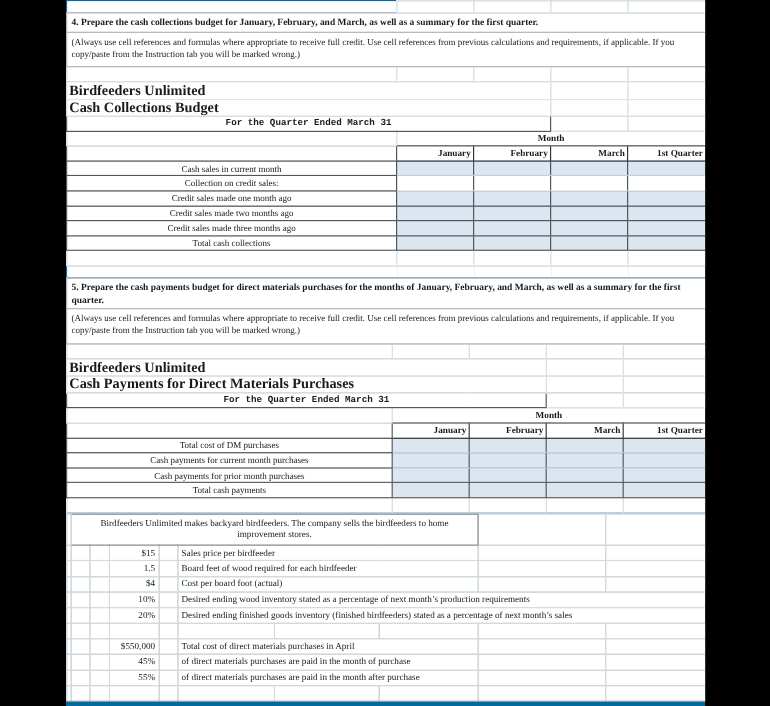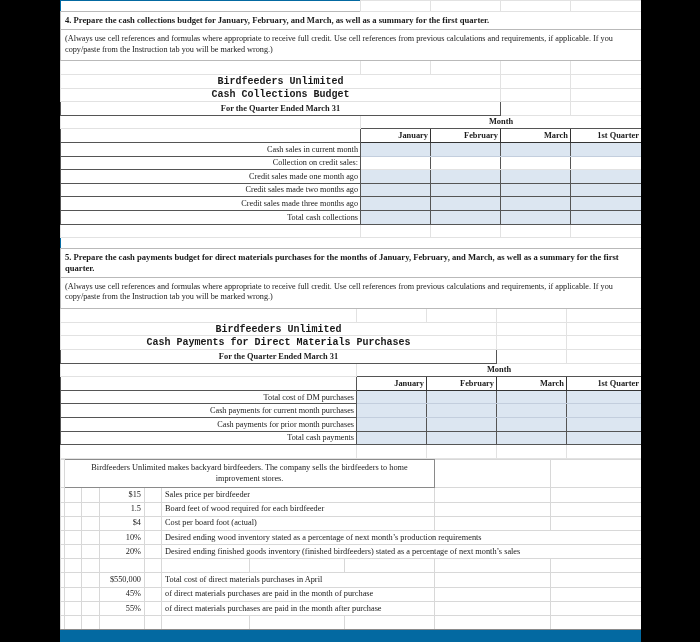--- a/index.html
+++ b/index.html
@@ -37,37 +37,37 @@
     height:auto;
   }
   .qnote td{
     font-size:8.2px;line-height:1.32;
     padding:4px 4px 5px 4px;
     border:0.8px solid #b9b9b9;
     height:auto;
   }
   
   .ttl td{
-    font-weight:bold;text-align:center;font-size:10px;
+    font-weight:bold;text-align:left;font-size:13px;
     border:0.6px solid #e2e2e2;
-    font-family:Liberation Mono, monospace;
   }
   .ttl-strong td{
     font-weight:bold;text-align:center;font-size:8.4px;
     border:1px solid #555;
+    font-family:Liberation Mono, monospace;
   }
   .month td{
     font-weight:bold;text-align:center;font-size:8.4px;
     border:0.8px solid #555;
   }
   .colhead td{
     font-weight:bold;text-align:right;font-size:8.4px;
     border:0.9px solid #333;
   }
-  td.lbl{text-align:right;border:0.8px solid #555;background:#fff;}
+  td.lbl{text-align:center;border:0.8px solid #555;background:#fff;}
   td.lblplain{text-align:left;border:0.6px solid #e2e2e2;background:#fff;}
   td.inp{background:#dce6f1;border:0.9px solid #555;}
   td.inp-lite{background:#dce6f1;border-top:0.5px solid #c3cedd;border-bottom:0.5px solid #c3cedd;border-left:0.9px solid #555;border-right:0.9px solid #555;}
   td.empty-white{background:#fff;border-top:0.5px solid #e2e2e2;border-bottom:0.5px solid #e2e2e2;border-left:0.9px solid #555;border-right:0.9px solid #555;}
   td.spacer{border:0.6px solid #e2e2e2;background:#fff;}
   
   .info td{
     font-size:8.3px;line-height:1.18;height:13.2px;
     border:0.6px solid #d8d8d8;
   }

